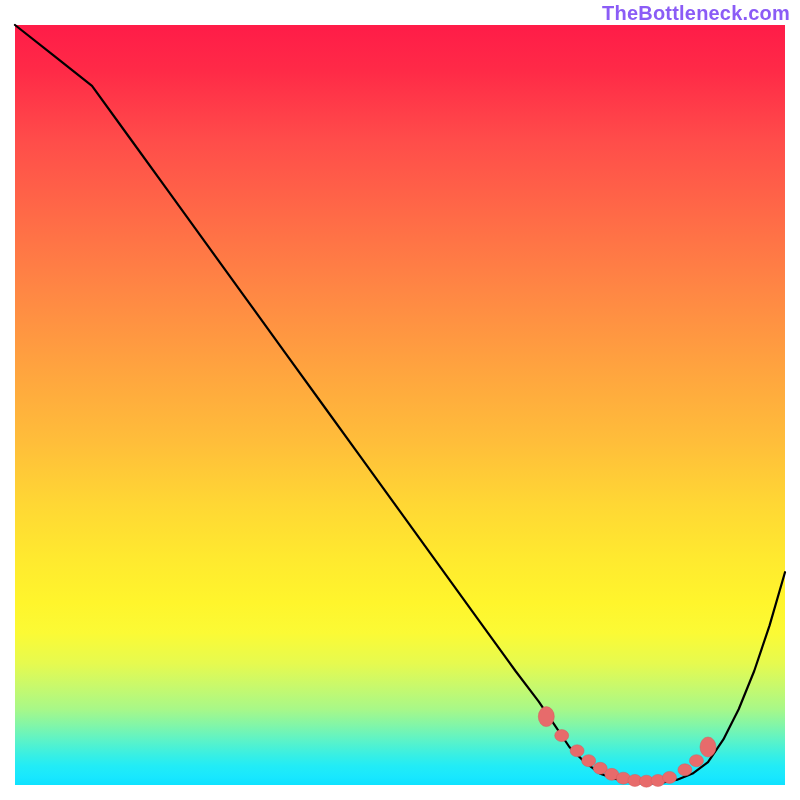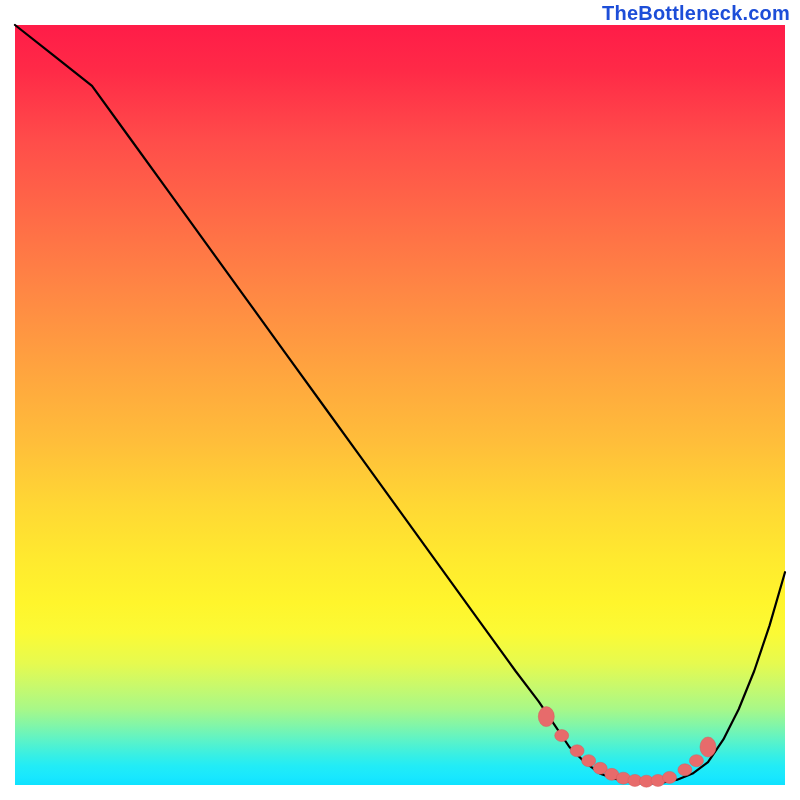--- a/index.html
+++ b/index.html
@@ -59,21 +59,21 @@
     width: 100%;
     height: 100%;
     overflow: visible;
   }
   .watermark {
     position: absolute;
     top: 2px;
     right: 10px;
     font-size: 20px;
     font-weight: 600;
-    color: #1d4ed8;
+    color: #8b5cf6;
     letter-spacing: 0.2px;
   }
 </style>
 </head>
 <body>
 
 <div class="stage">
 
   <div class="watermark">TheBottleneck.com</div>
 

